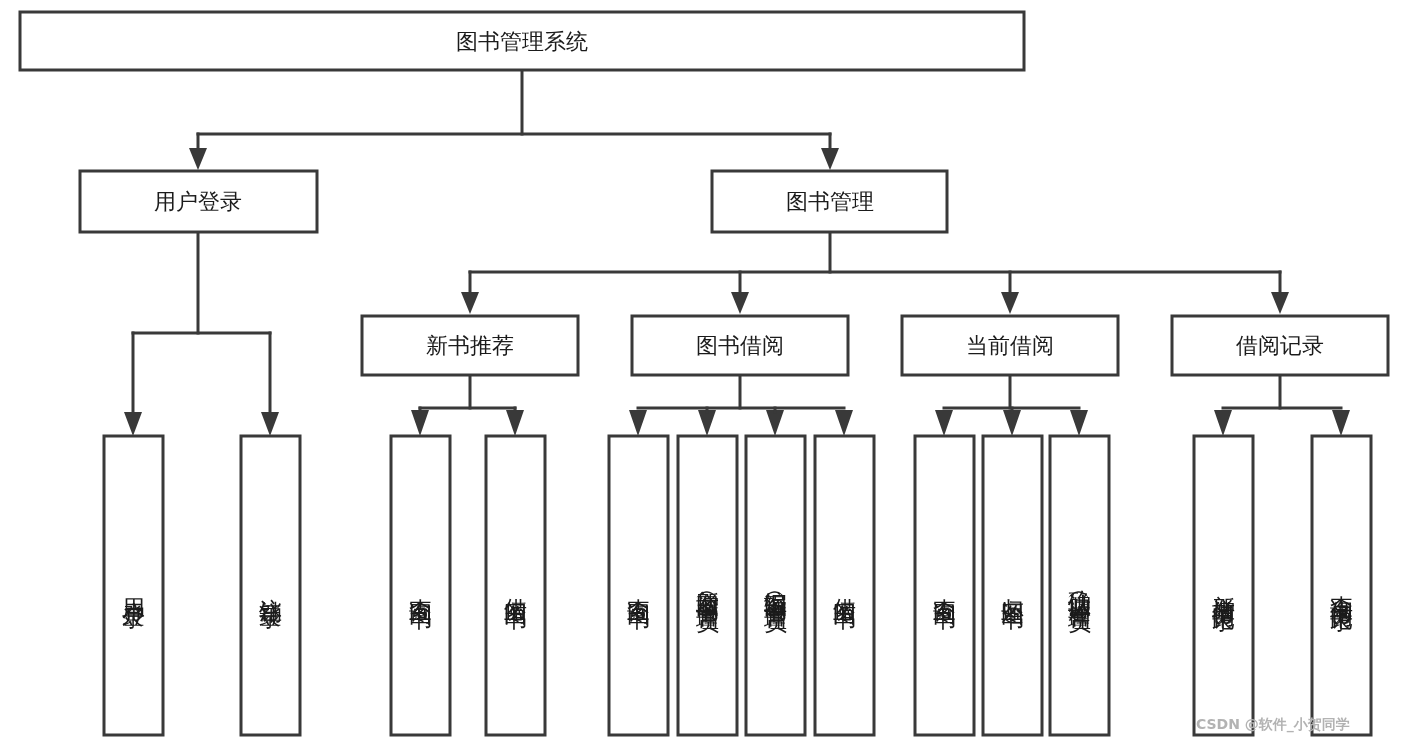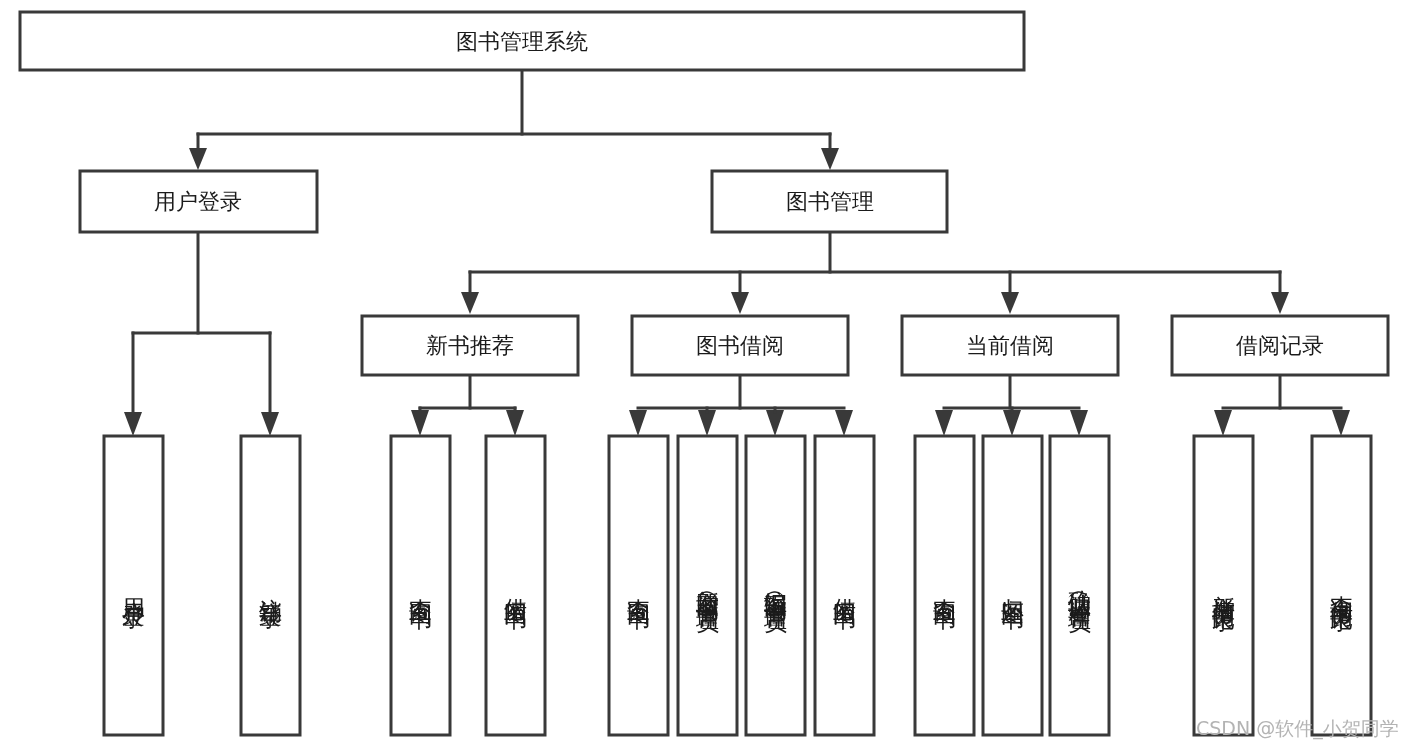--- a/index.html
+++ b/index.html
@@ -62,23 +62,24 @@
     display: flex;
     align-items: center;
     justify-content: center;
     text-align: center;
     white-space: nowrap;
     pointer-events: none;
   }
   .watermark {
     position: absolute;
     font-family: "DejaVu Sans", "Liberation Sans", sans-serif;
-    font-size: 19px;
+    font-size: 14px;
     color: #b3b3b3;
     white-space: nowrap;
+    font-weight: bold;
   }
 </style>
 </head>
 <body>
 
 <div id="diagram-root">
 
   <svg class="flow" viewBox="0 0 1405 747">
 
     <g>

